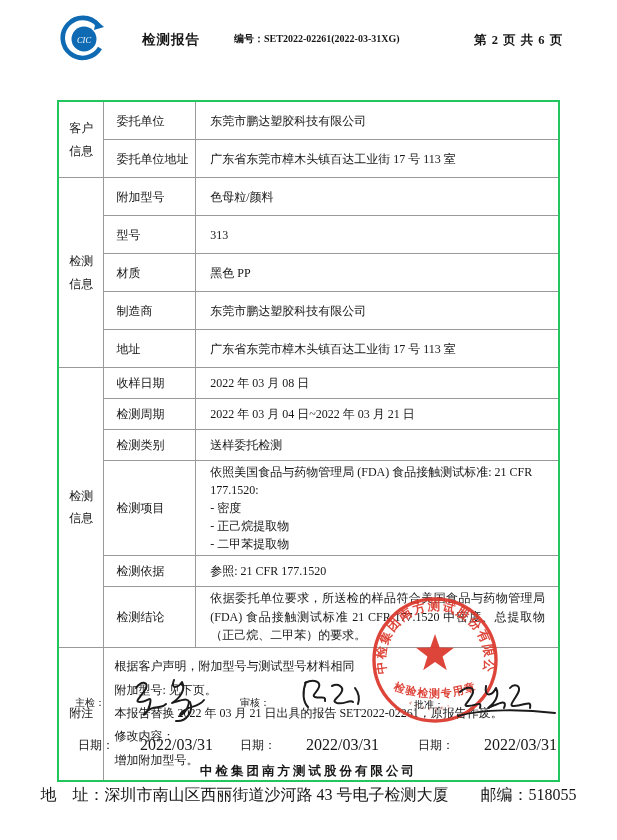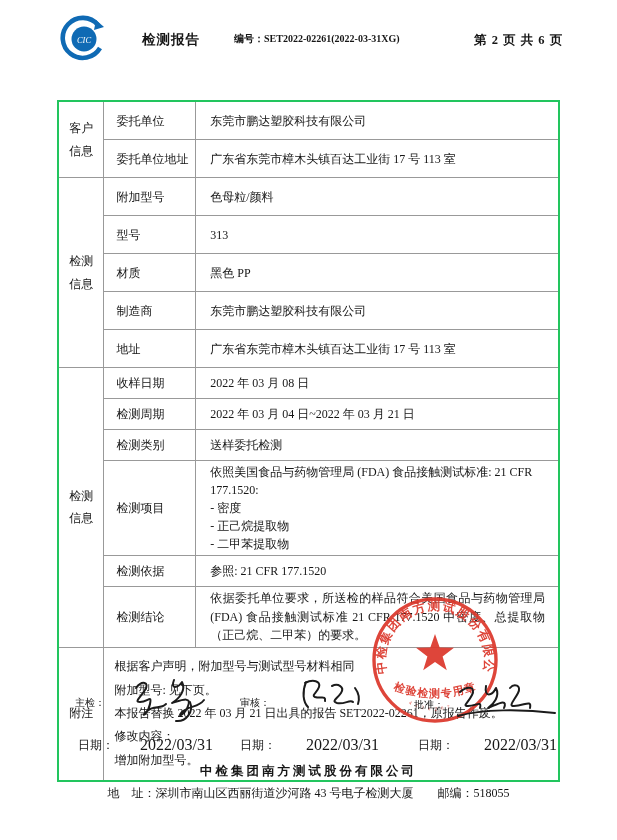--- a/index.html
+++ b/index.html
@@ -27,21 +27,21 @@
   .siglabel{position:absolute;font-size:10px;}
   .sig{position:absolute;}
   .sig svg path{fill:none;stroke:#1b1b1b;stroke-width:2;stroke-linecap:round;stroke-linejoin:round;}
   .datelabel{position:absolute;font-size:12px;}
   .dateval{position:absolute;font-size:16px;}
   
   .stamp{position:absolute;left:366px;top:591px;width:138px;height:138px;opacity:.93;pointer-events:none;}
   
   .ftr-company{position:absolute;left:0;top:763px;width:100%;text-align:center;
                font-size:12.5px;font-weight:bold;letter-spacing:3px;}
-  .ftr-line1{position:absolute;left:0;top:785px;width:100%;text-align:center;font-size:12px;}
+  .ftr-line1{position:absolute;left:0;top:785px;width:100%;text-align:center;font-size:16px;}
   .ftr-line2{position:absolute;left:0;top:800px;width:100%;text-align:center;font-size:11px;}
   .ftr-line2 a{color:#2222cc;text-decoration:underline;}
 </style>
 </head>
 <body>
 
 <div class="page">
 
   <div class="logo">
     <svg width="48" height="48" viewBox="0 0 48 48">

